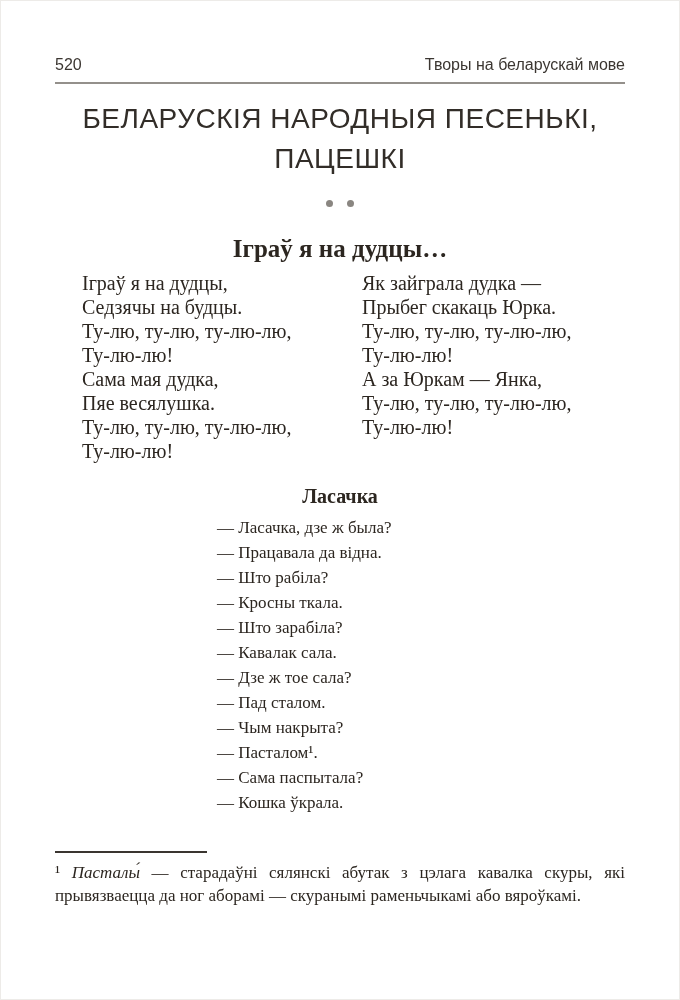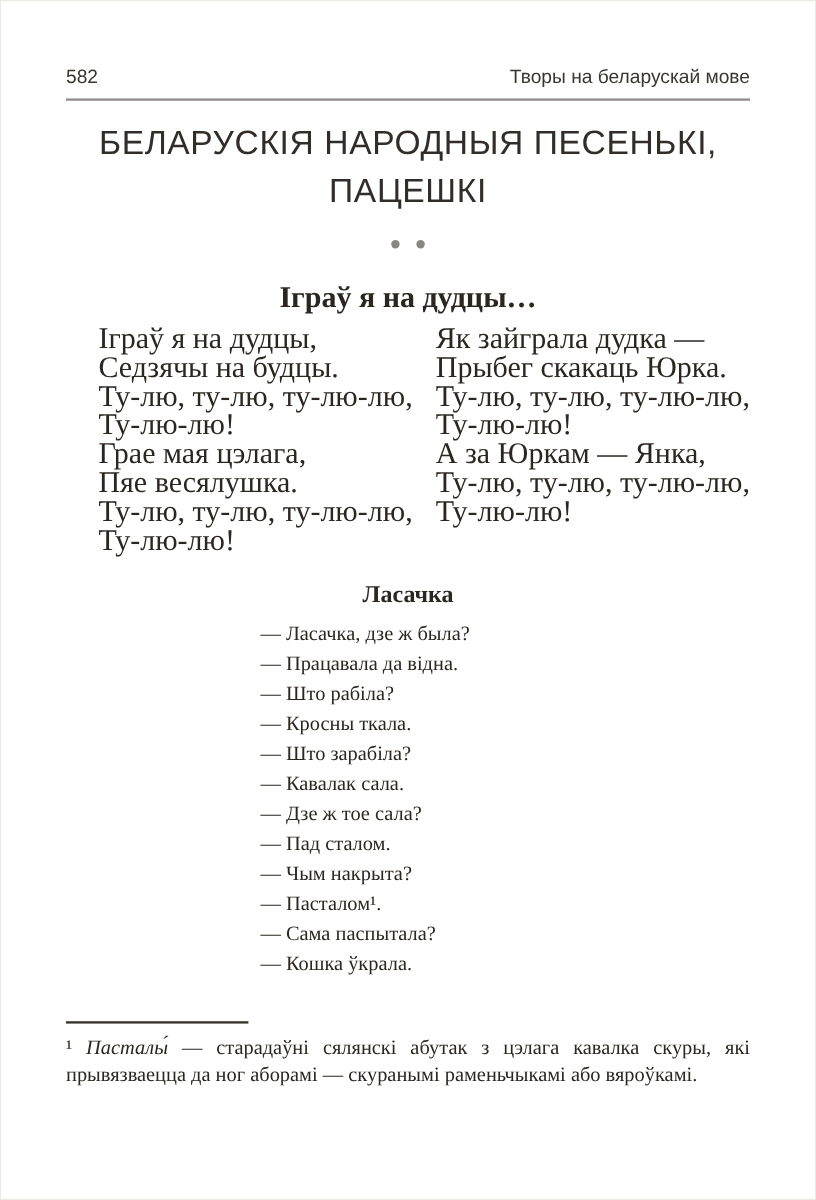--- a/index.html
+++ b/index.html
@@ -64,23 +64,22 @@
   .poem-heading {
     margin: 28px 0 0;
     font-size: 25px;
     font-weight: bold;
     text-align: center;
     color: #2c2620;
   }
   .poem-cols {
     display: flex;
     margin-top: 8px;
-    font-size: 25px;
+    font-size: 20px;
     line-height: 24px;
-    justify-content: space-between;
   }
   .poem-col-left { margin-left: 27px; width: 280px; }
   .poem-col-right { }
   .poem-line { white-space: nowrap; }
   
   .dialogue-heading {
     margin: 22px 0 0;
     font-size: 20px;
     font-weight: bold;
     text-align: center;
@@ -111,40 +110,40 @@
     color: #2c2620;
   }
   .footnote-term { font-style: italic; }
 </style>
 </head>
 <body>
 
 <div class="page">
 
   <div class="running-head">
-    <span>582</span>
+    <span>520</span>
     <span>Творы на беларускай мове</span>
   </div>
 
   <h1 class="page-title">БЕЛАРУСКІЯ НАРОДНЫЯ ПЕСЕНЬКІ, ПАЦЕШКІ</h1>
 
   <div class="subtitle">
     <span class="bullet-dot"></span>
     <span class="bullet-dot"></span>
   </div>
 
   <h2 class="poem-heading">Іграў я на дудцы…</h2>
 
   <div class="poem-cols">
     <div class="poem-col-left">
       <div class="poem-line">Іграў я на дудцы,</div>
       <div class="poem-line">Седзячы на будцы.</div>
       <div class="poem-line">Ту-лю, ту-лю, ту-лю-лю,</div>
       <div class="poem-line">Ту-лю-лю!</div>
-      <div class="poem-line">Грае мая цэлага,</div>
+      <div class="poem-line">Сама мая дудка,</div>
       <div class="poem-line">Пяе весялушка.</div>
       <div class="poem-line">Ту-лю, ту-лю, ту-лю-лю,</div>
       <div class="poem-line">Ту-лю-лю!</div>
     </div>
     <div class="poem-col-right">
       <div class="poem-line">Як зайграла дудка —</div>
       <div class="poem-line">Прыбег скакаць Юрка.</div>
       <div class="poem-line">Ту-лю, ту-лю, ту-лю-лю,</div>
       <div class="poem-line">Ту-лю-лю!</div>
       <div class="poem-line">А за Юркам — Янка,</div>

